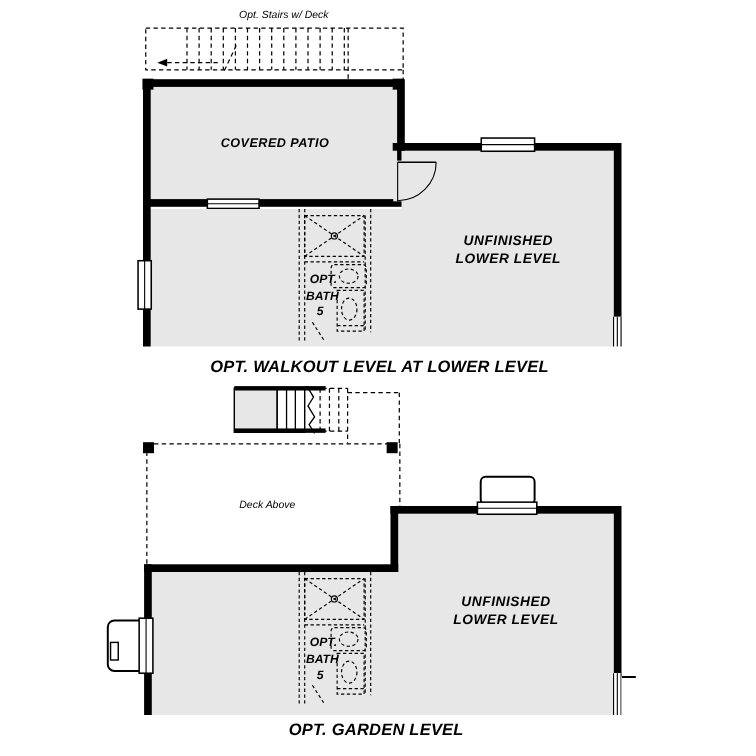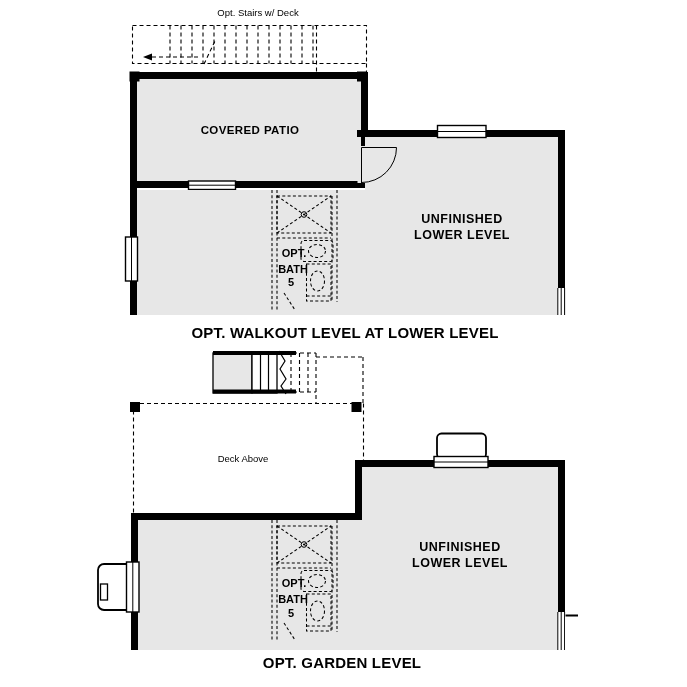--- a/index.html
+++ b/index.html
@@ -1,17 +1,17 @@
 <!DOCTYPE html>
 <html style="--floor: #e7e7e7; --wall: #000000; --line: #000000; --bg: #ffffff;"><head>
 <meta charset="utf-8">
 <style>
   :root { --floor:#e7e7e7; --wall:#000000; --line:#000000; --bg:#ffffff; }
   html,body { margin:0; padding:0; background:var(--bg); }
-  .page { position:relative; width:578px; height:687px; background:var(--bg); overflow:hidden; }
+  .page { position:relative; width:578px; height:687px; background:var(--bg); overflow:hidden;font-style:italic; }
   svg { display:block; }
   .wall { fill:var(--wall); }
   .floor { fill:var(--floor); }
   .wallstroke { stroke:var(--wall); fill:none; stroke-width:7; }
   .ln  { stroke:var(--line); fill:none; stroke-width:1.2; }
   .thin{ stroke:var(--line); fill:none; stroke-width:1; }
   .med { stroke:var(--line); fill:none; stroke-width:1.8; }
   .winbox { fill:#ffffff; stroke:var(--line); stroke-width:1.4; }
   .whitefill { fill:#ffffff; }
   .dash { stroke:var(--line); fill:none; stroke-width:1.1; stroke-dasharray:4 3; }

